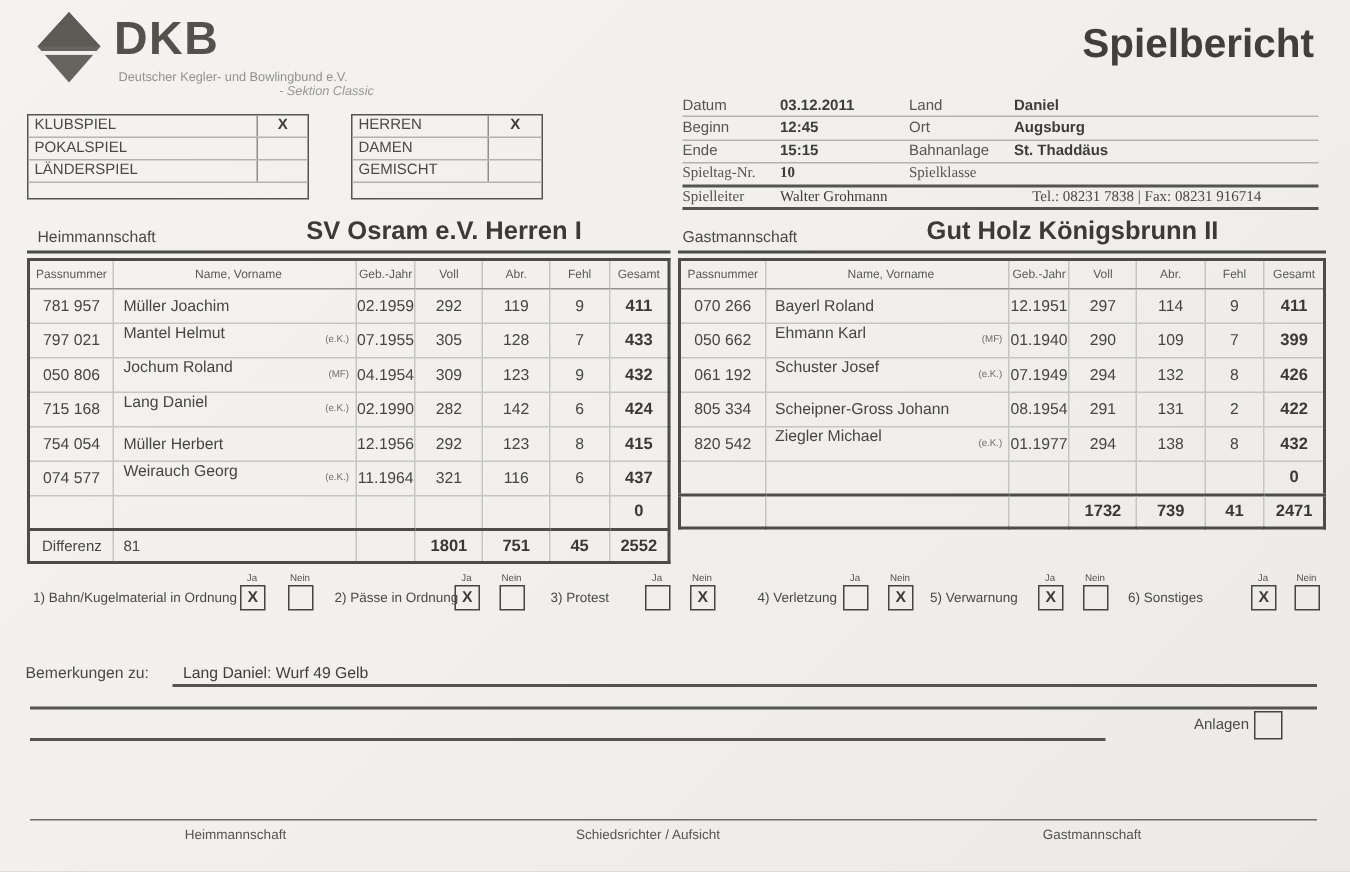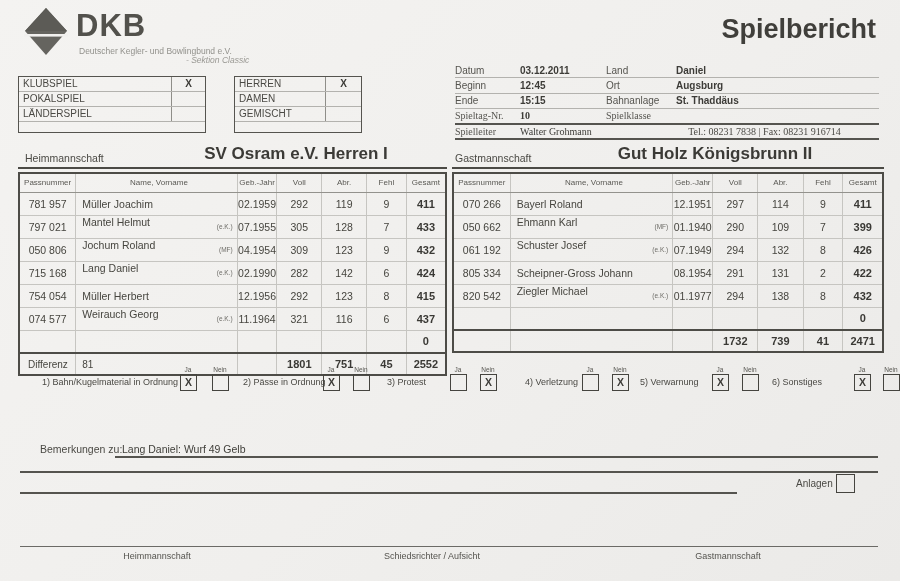--- a/index.html
+++ b/index.html
@@ -52,28 +52,28 @@
   .score-table tbody td { height:23px; font-size:10.5px; text-align:center; color:#46453f; }
   .score-table td.c-name { text-align:left; padding-left:6px; }
   .ptag { float:right; padding-right:4px; font-size:6.5px; color:#6e6d68; line-height:22px; }
   .score-table td.c-gesamt { font-weight:bold; font-size:11px; color:#3a3935; }
   .total-row td { border-top:2px solid #4d4c47; height:22px; font-size:10px; color:#46453f;border-radius:11px; }
   .total-row td.ft-label { text-align:left; padding-left:8px; }
   .total-row td.ft-value { text-align:left; padding-left:6px; }
   .total-row td.num { font-weight:bold; font-size:11px; text-align:center; color:#3a3935; }
 
   
-  .checks-row { position:absolute; left:0; top:365px; width:764px; height:32px;margin-left:20px; }
+  .checks-row { position:absolute; left:0; top:381px; width:764px; height:32px; }
   .check-item { position:absolute; top:0; height:30px; }
   .check-label { position:absolute; top:12px; left:0; font-size:9px; white-space:nowrap; color:#4a4944; }
   .mini { position:absolute; top:1px; font-size:6.5px; color:#55544f; transform:translateX(-50%); white-space:nowrap; }
   .cbox { position:absolute; top:9px; width:17px; height:17px; border:1.5px solid #45443f; text-align:center; line-height:14px; font-size:10.5px; font-weight:600; color:#3d3c38; background:transparent; }
 
   
-  .remarks-label { position:absolute; left:40px; top:443px; font-size:10.5px; color:#4a4944; }
+  .remarks-label { position:absolute; left:17px; top:443px; font-size:10.5px; color:#4a4944; }
   .remarks-text  { position:absolute; left:122px; top:443px; font-size:10.5px; color:#3f3e39; }
   .rule { position:absolute; background:#55544f; height:1.5px; }
   .rule-1 { left:115px; top:456px; width:763px; }
   .rule-2 { left:20px;  top:471px; width:858px; }
   .rule-3 { left:20px;  top:492px; width:717px; }
   .anlagen-label { position:absolute; left:796px; top:478px; font-size:10px; color:#4a4944; }
   .anlagen-box { position:absolute; left:836px; top:474px; width:19px; height:19px; border:1.5px solid #45443f; }
 
   
   .sig-line { position:absolute; left:20px; top:546px; width:858px; height:1px; background:#6b6a66; }

